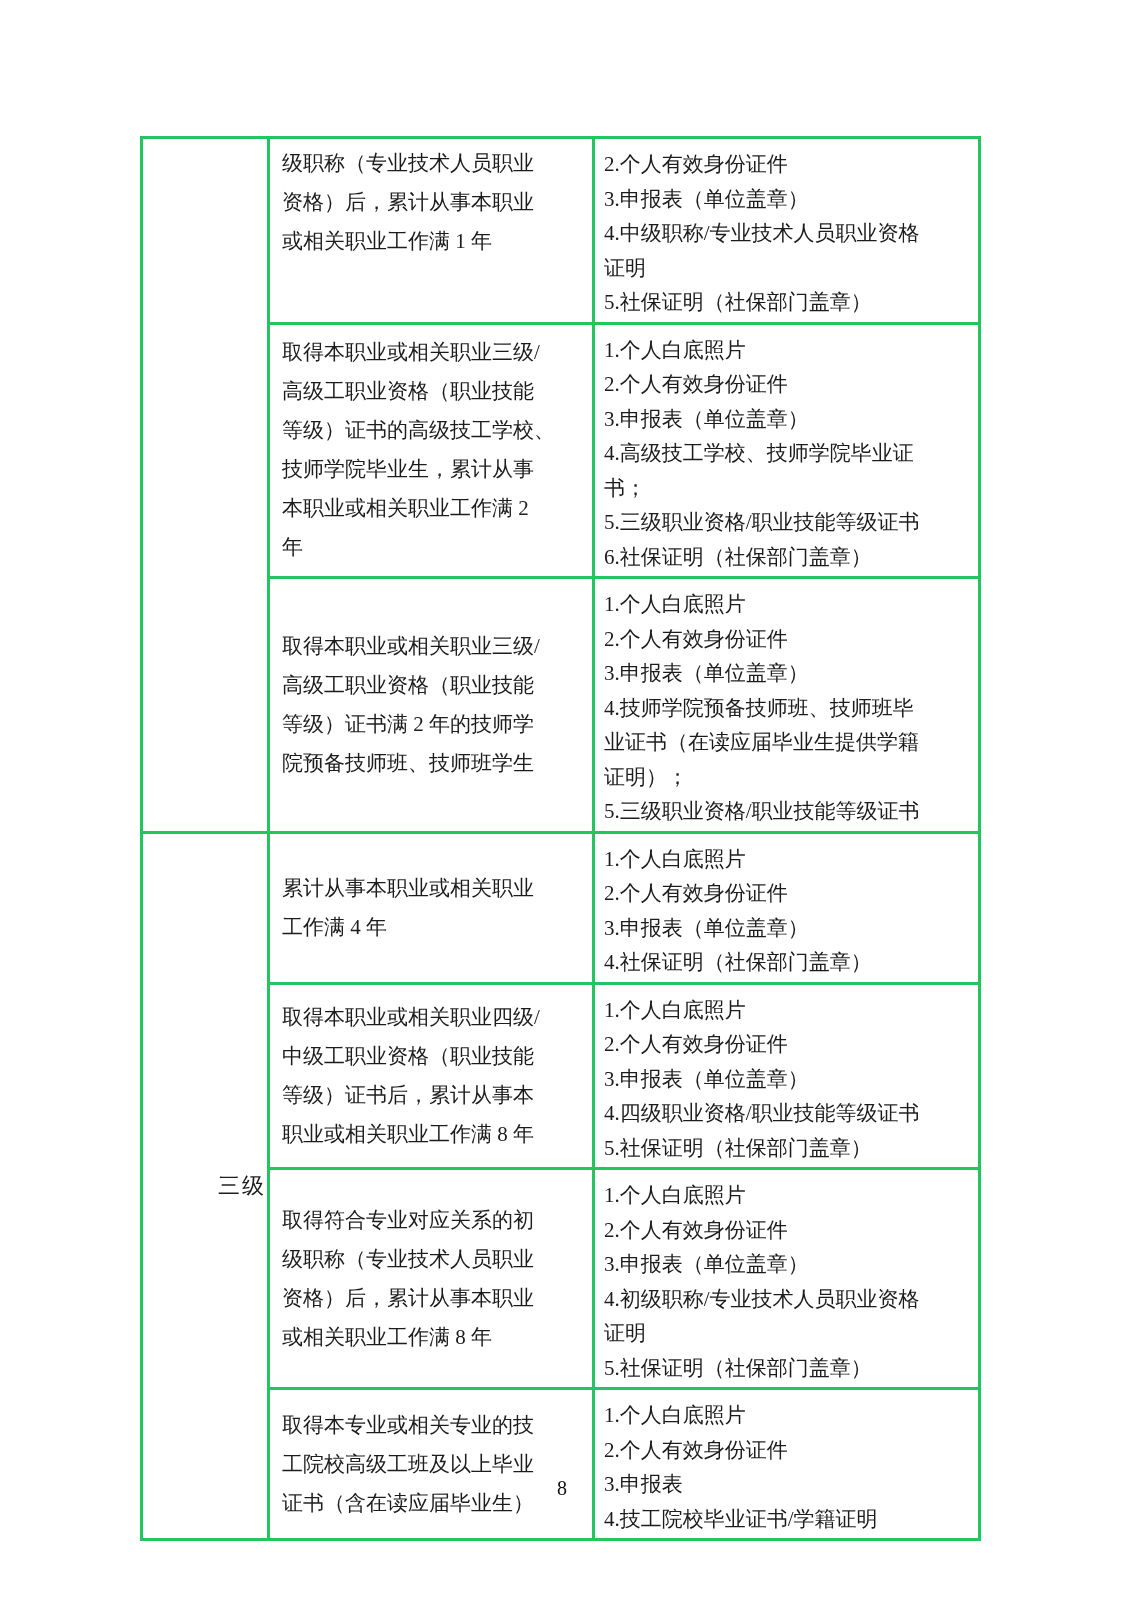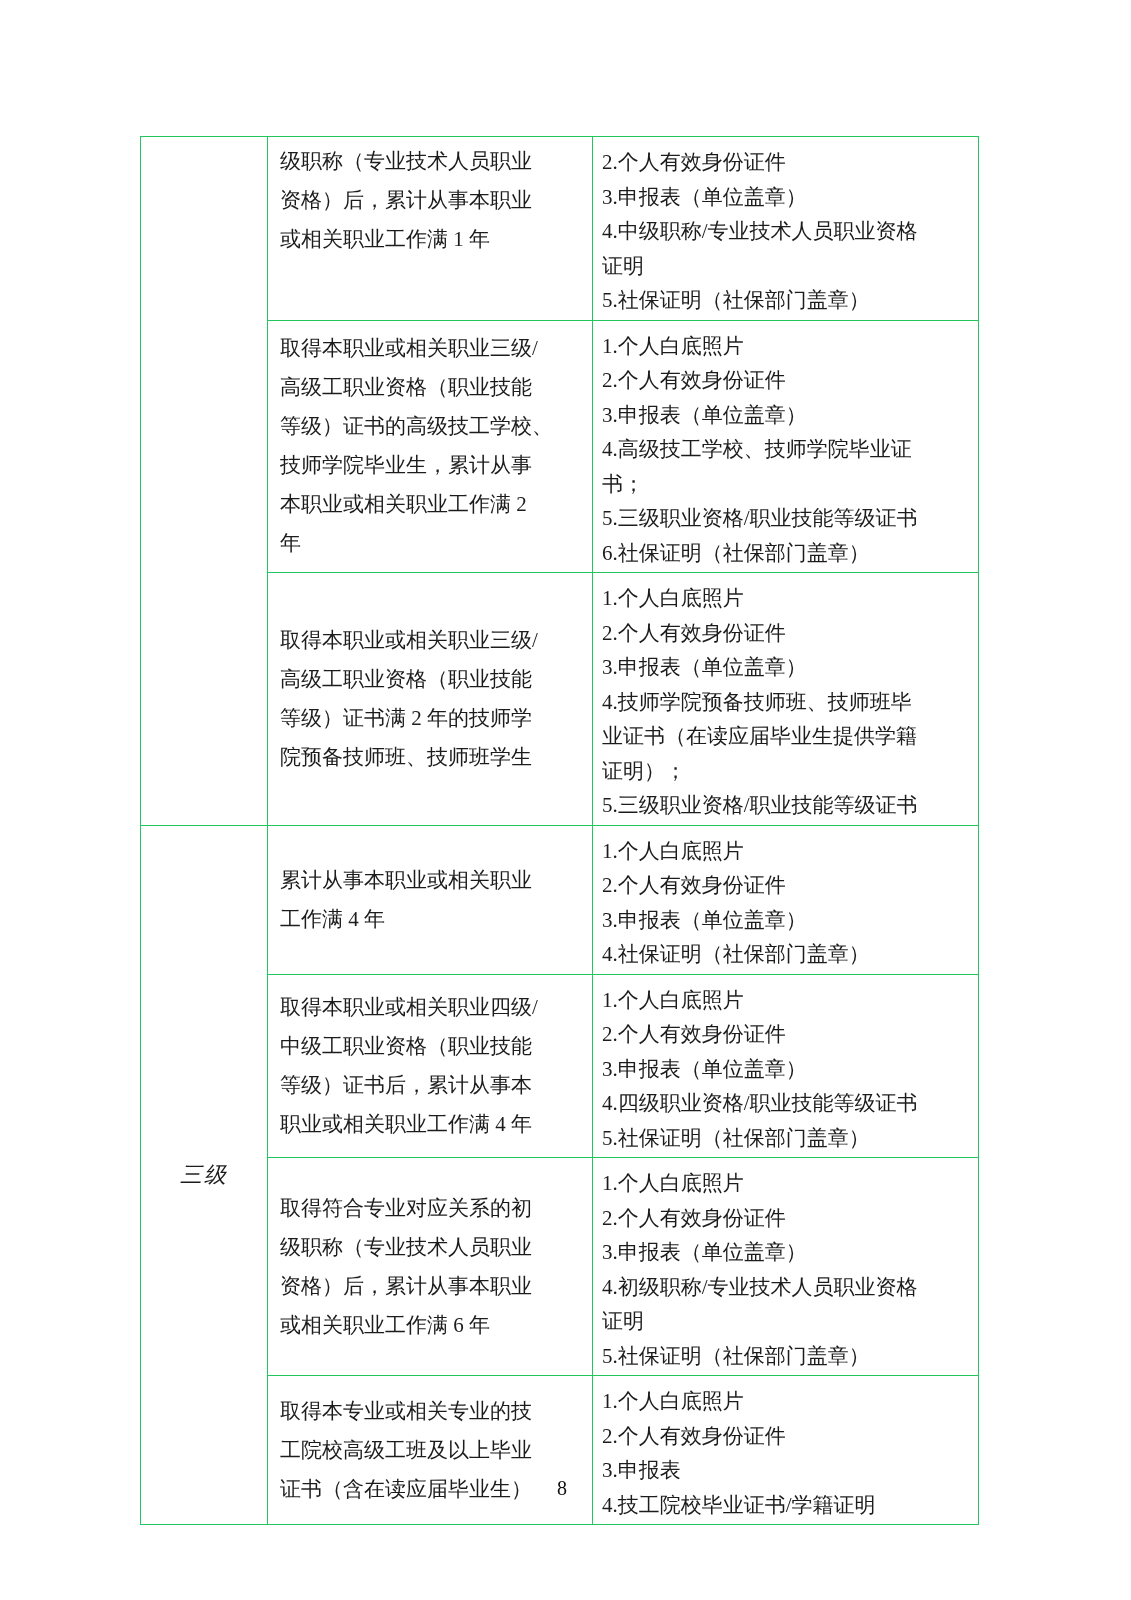--- a/index.html
+++ b/index.html
@@ -18,31 +18,30 @@
   }
   table.doc-table {
     position: absolute;
     left: 140px;
     top: 136px;
     width: 838px;
     border-collapse: collapse;
     table-layout: fixed;
   }
   table.doc-table td {
-    border: 1px solid #22c55e;
+    border: 3px solid #22c55e;
     font-family: "Liberation Serif", "DejaVu Serif", serif;
     color: #1c1c1c;
     overflow: hidden;
   }
   td.level-cell {
-    text-align: center;
+    text-align: right;
     vertical-align: middle;
     font-size: 22px;
     letter-spacing: 2px;
-    font-style: italic;
   }
   td.cond-cell {
     font-size: 21px;
     line-height: 39px;
     padding: 2px 6px 2px 12px;
     vertical-align: middle;
     white-space: pre-line;
   }
   td.cond-top {
     vertical-align: top;
@@ -123,32 +122,32 @@
 工作满 4 年</td>
         <td class="mat-cell">1.个人白底照片
 2.个人有效身份证件
 3.申报表（单位盖章）
 4.社保证明（社保部门盖章）</td>
       </tr>
       <tr style="height:176px">
         <td class="cond-cell">取得本职业或相关职业四级/
 中级工职业资格（职业技能
 等级）证书后，累计从事本
-职业或相关职业工作满 4 年</td>
+职业或相关职业工作满 8 年</td>
         <td class="mat-cell">1.个人白底照片
 2.个人有效身份证件
 3.申报表（单位盖章）
 4.四级职业资格/职业技能等级证书
 5.社保证明（社保部门盖章）</td>
       </tr>
       <tr style="height:202px">
         <td class="cond-cell">取得符合专业对应关系的初
 级职称（专业技术人员职业
 资格）后，累计从事本职业
-或相关职业工作满 6 年</td>
+或相关职业工作满 8 年</td>
         <td class="mat-cell">1.个人白底照片
 2.个人有效身份证件
 3.申报表（单位盖章）
 4.初级职称/专业技术人员职业资格
 证明
 5.社保证明（社保部门盖章）</td>
       </tr>
       <tr style="height:137px">
         <td class="cond-cell">取得本专业或相关专业的技
 工院校高级工班及以上毕业

